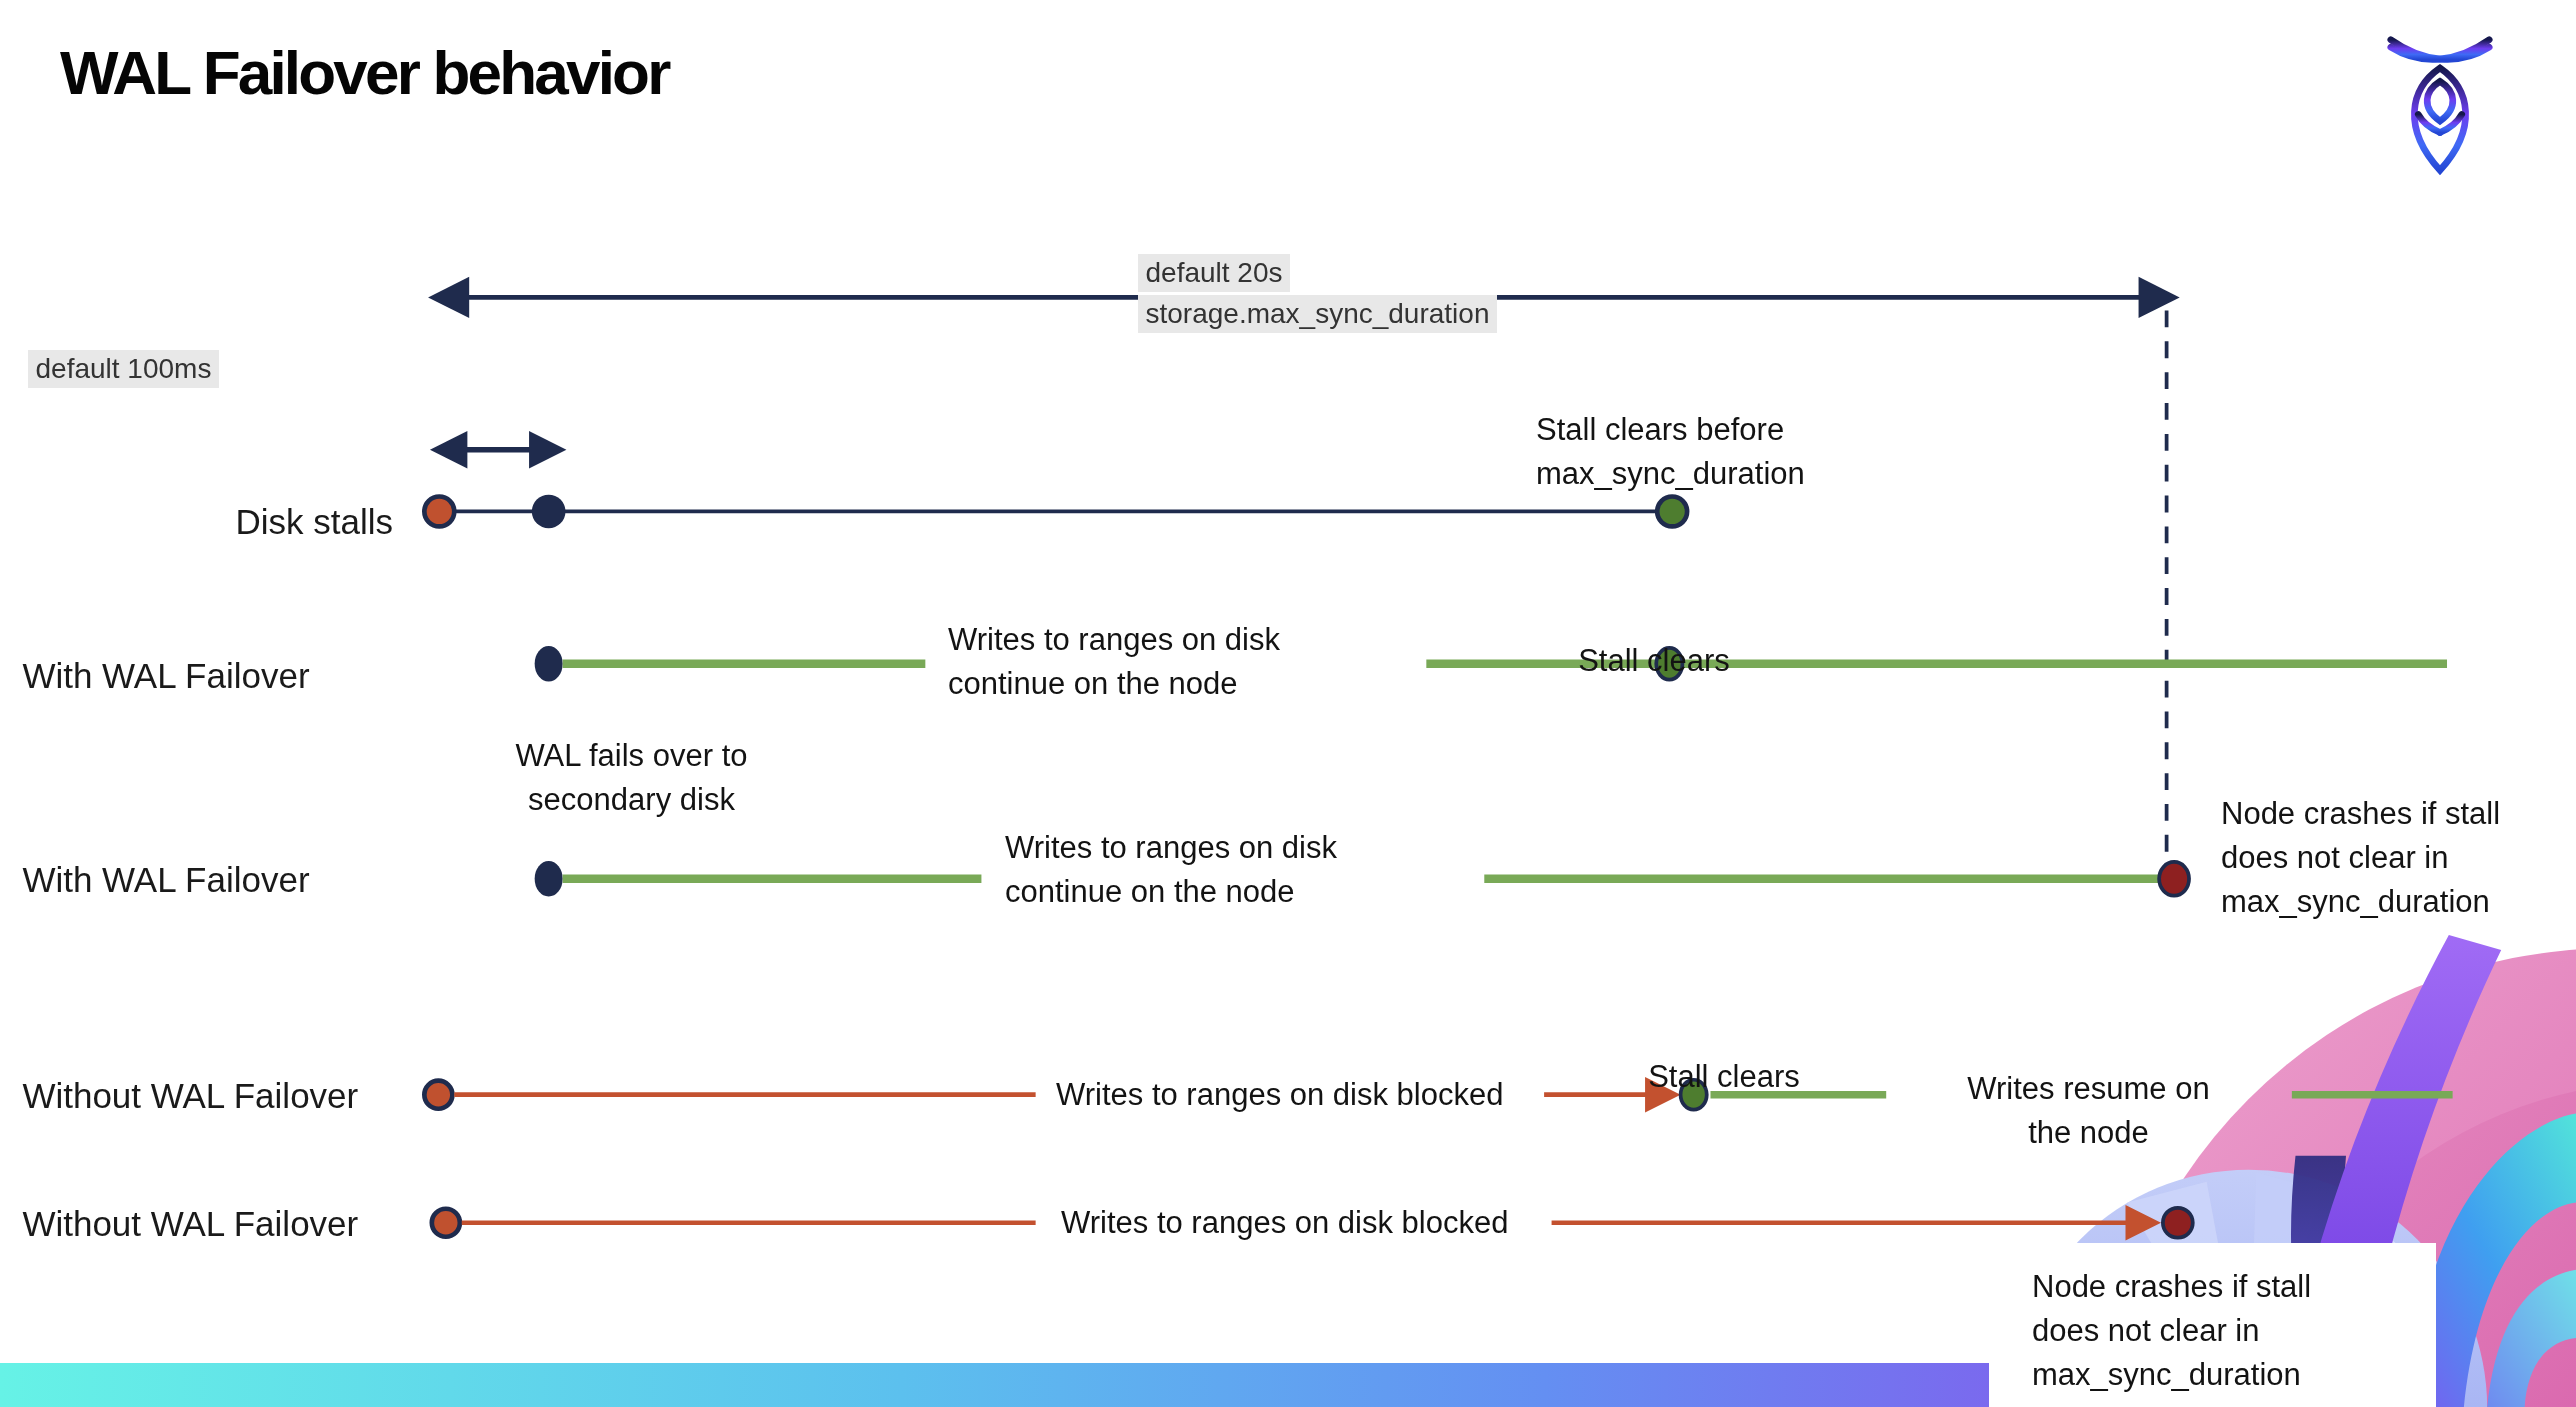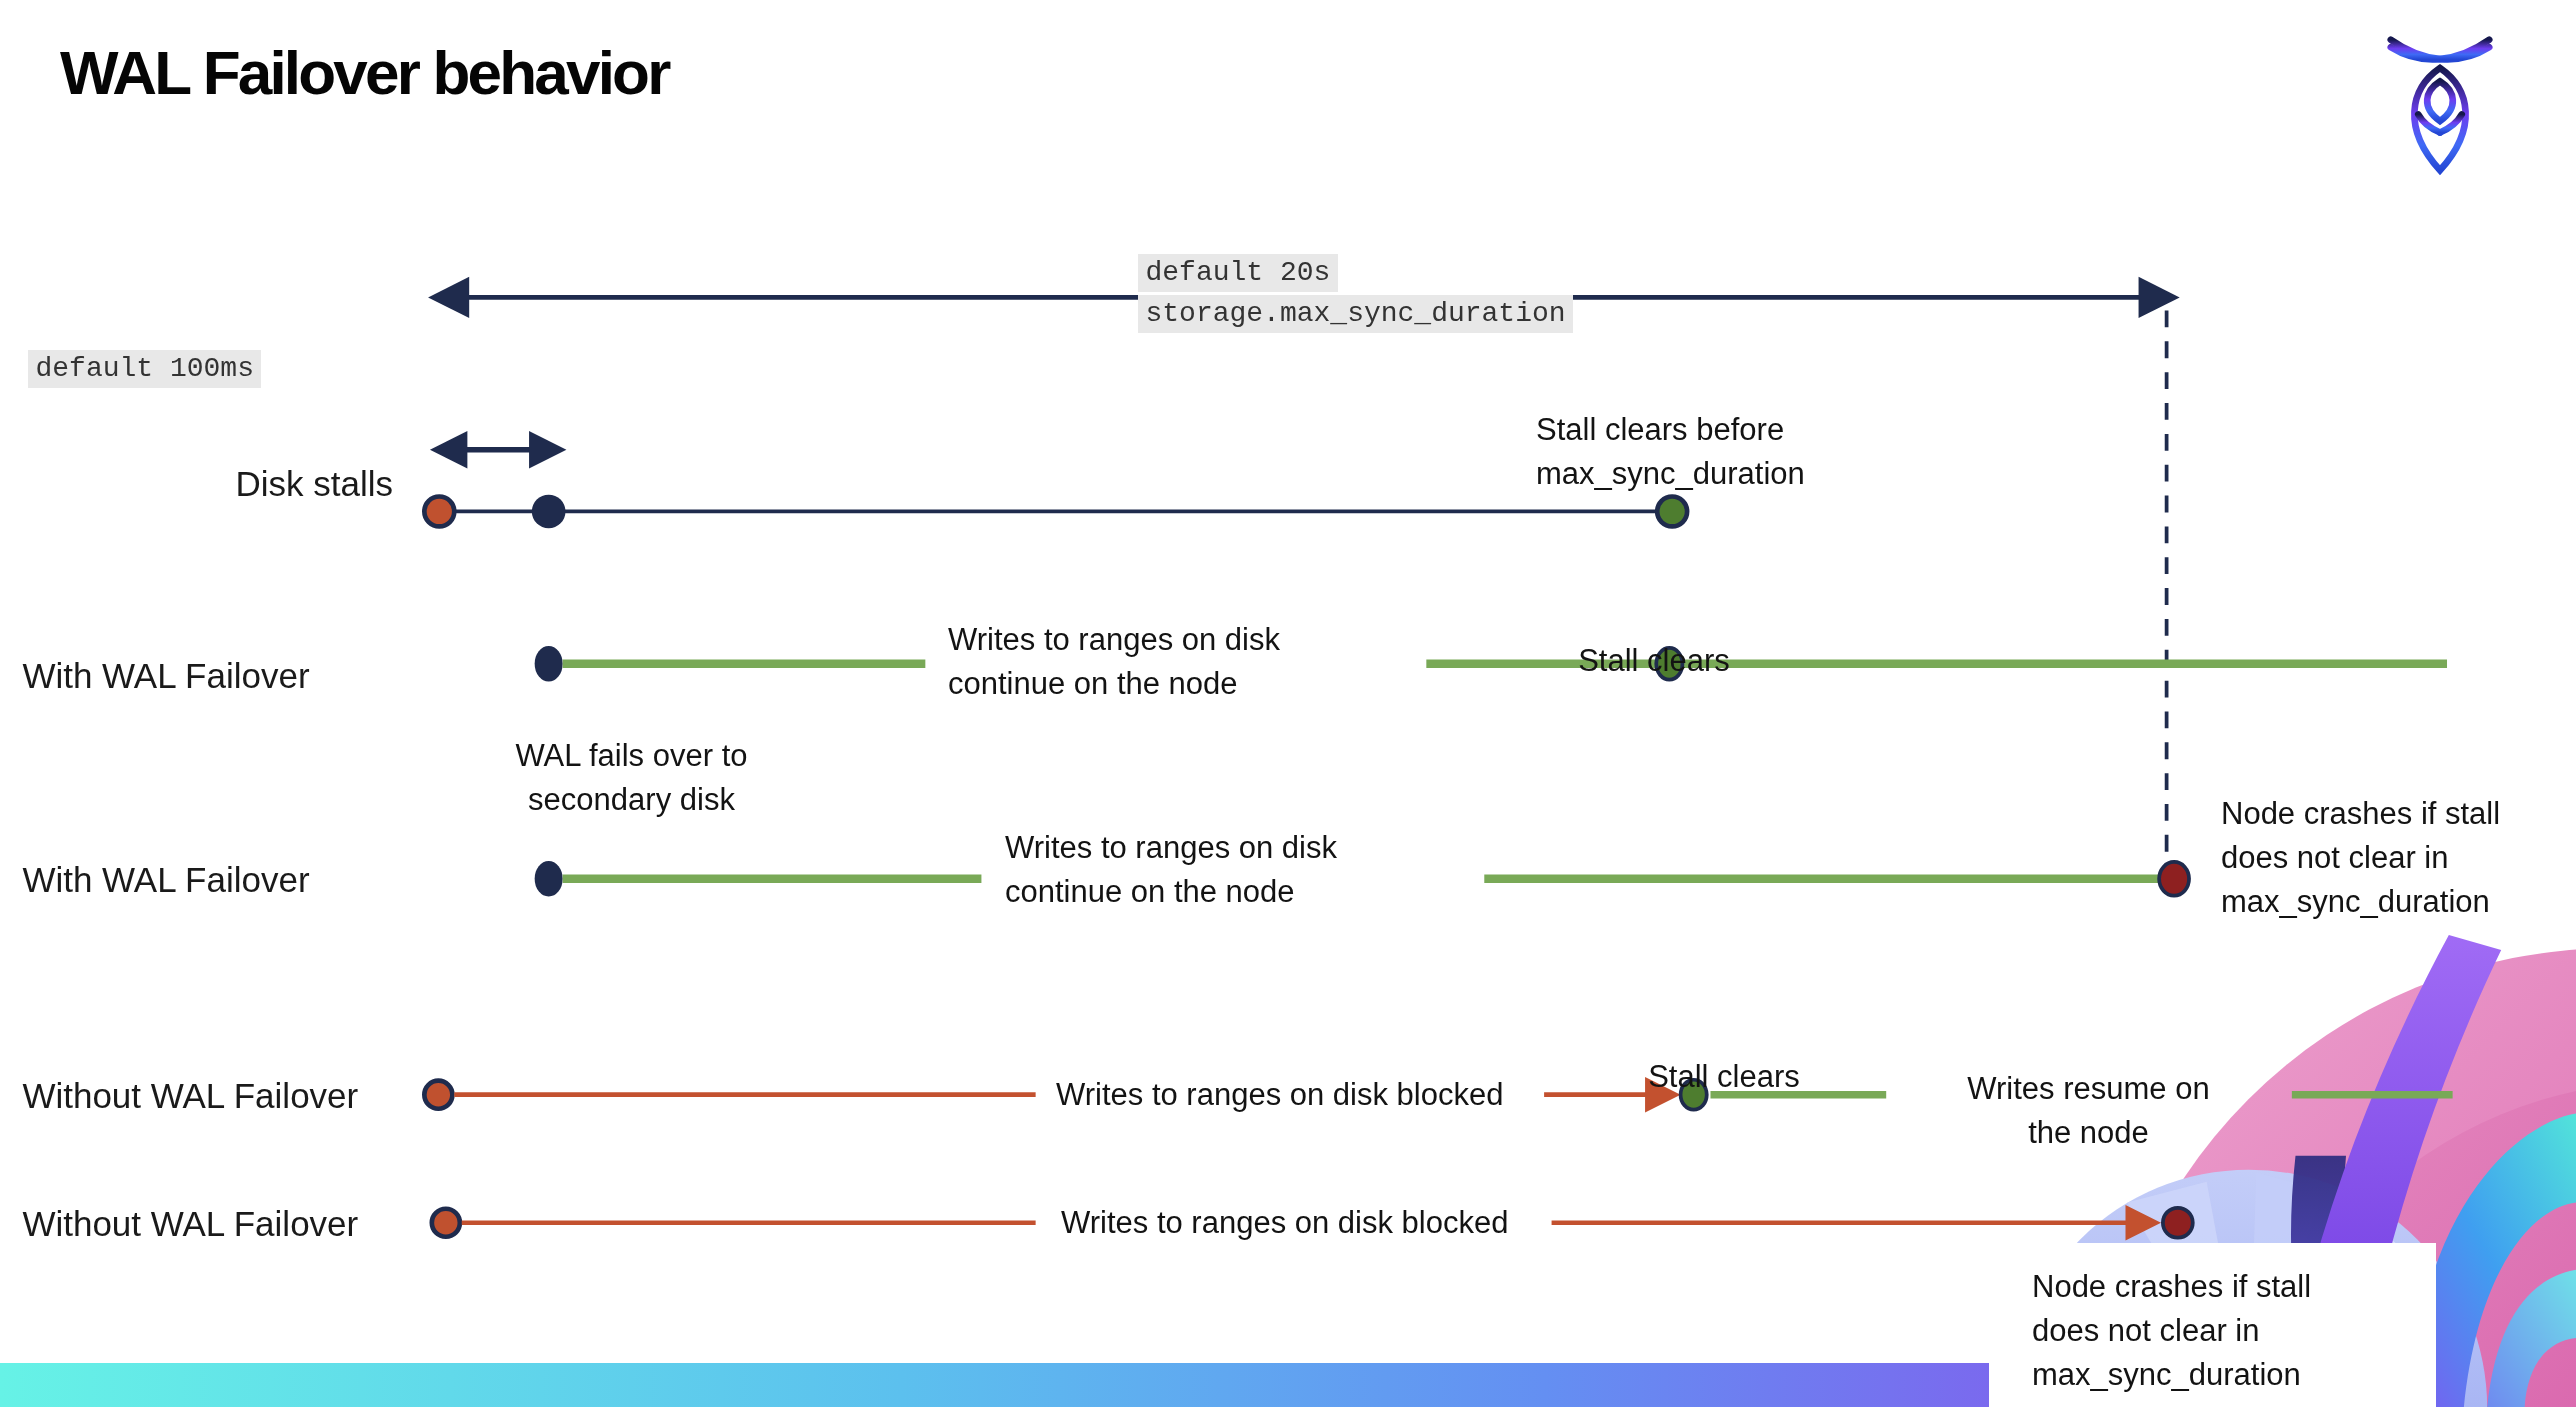--- a/index.html
+++ b/index.html
@@ -6,21 +6,21 @@
   .stage{
     position:relative;width:2576px;height:1408px;overflow:hidden;background:#fff;
     font-family:"Liberation Sans","DejaVu Sans",sans-serif;color:#131313;
   }
   .abs{position:absolute;}
   .title{
     left:60px;top:37px;font-size:62px;font-weight:bold;letter-spacing:-2.8px;color:#050505;
   }
   .mono-group{display:flex;flex-direction:column;align-items:flex-start;gap:3.7px;}
   .mono-label{
-    font-family:Liberation Mono, monospace;
+    font-family:Liberation Sans, sans-serif;
     font-size:28px;line-height:32px;color:#333;background:#e8e8e8;padding:2.8px 7.5px;
     white-space:pre;
   }
   .row-label{font-size:35px;line-height:43px;color:#1a1a1a;white-space:nowrap;}
   .anno{font-size:31px;line-height:44px;color:#131313;white-space:pre-line;}
   .center{text-align:center;margin-top:36px;}
   .right{text-align:right;}
   .bottom-bar{
     left:0;top:1363px;width:2576px;height:45px;
     background:linear-gradient(90deg,#66f2e6 0%,#5cc0ee 35%,#648ff2 60%,#7b68ee 78%,#a74fd8 100%);
@@ -165,21 +165,21 @@
 
   <div class="abs mono-group" style="left:1138px;top:254px;">
     <div class="mono-label">default 20s</div>
     <div class="mono-label">storage.max_sync_duration</div>
   </div>
 
   <div class="abs mono-group" style="left:28px;top:350px;">
     <div class="mono-label">default 100ms</div>
   </div>
 
-  <div class="abs row-label right" style="left:131px;top:462px;width:262px;">Disk stalls</div>
+  <div class="abs row-label right" style="left:131px;top:500px;width:262px;">Disk stalls</div>
   <div class="abs row-label" style="left:22.4px;top:654px;">With WAL Failover</div>
   <div class="abs row-label" style="left:22.4px;top:858px;">With WAL Failover</div>
   <div class="abs row-label" style="left:22.4px;top:1074px;">Without WAL Failover</div>
   <div class="abs row-label" style="left:22.4px;top:1202px;">Without WAL Failover</div>
 
   <div class="abs anno" style="left:1536px;top:408px;">Stall clears before
 max_sync_duration</div>
 
   <div class="abs anno center" style="left:449px;top:698px;width:365px;">WAL fails over to
 secondary disk</div>

